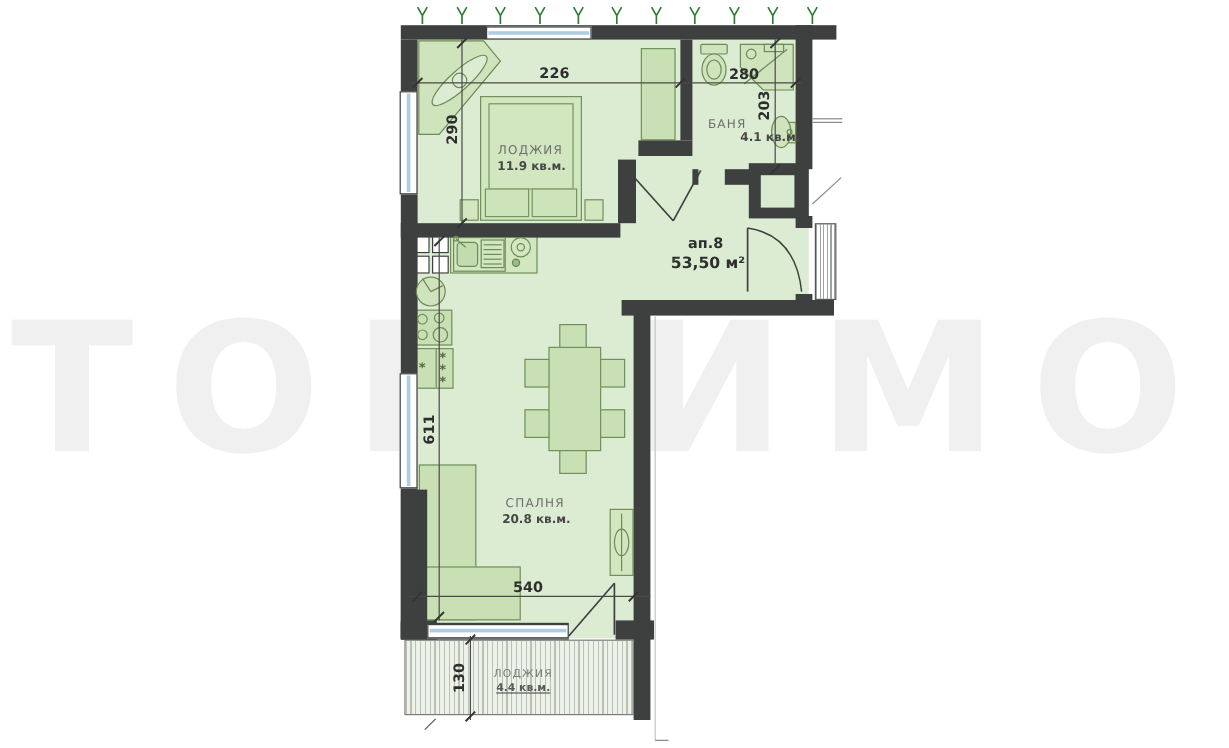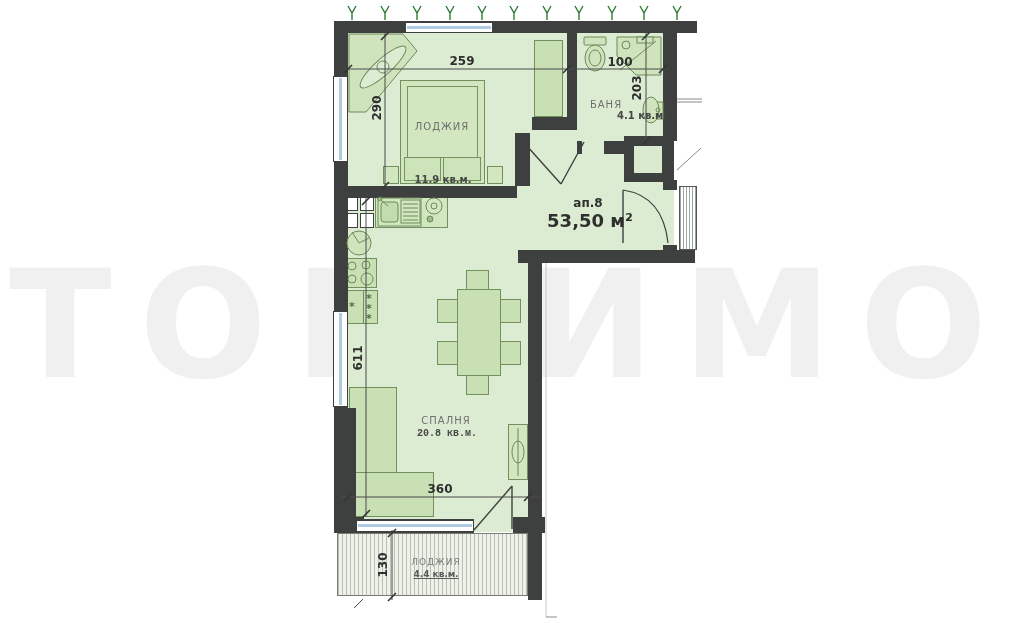--- a/index.html
+++ b/index.html
@@ -21,21 +21,21 @@
                 border:1px solid #7a7a7a;box-sizing:border-box;z-index:2;}
   .corridor-hatch{position:absolute;background:repeating-linear-gradient(90deg,#9aa4a0 0 1px,#ffffff 1px 3px);
                   border:1px solid #555;box-sizing:border-box;z-index:3;}
   .overlay{position:absolute;left:0;top:0;z-index:6;pointer-events:none;}
   .lbl{position:absolute;transform:translate(-50%,-50%);white-space:nowrap;z-index:7;text-align:center;}
   .room-name{font-size:10px;letter-spacing:1px;color:#6f6f6f;}
   .room-area{font-size:10px;font-weight:700;color:#474747;}
   .small-name{font-size:9px;letter-spacing:1px;color:#7c7c7c;}
   .small-area{font-size:9px;font-weight:700;color:#5a5a5a;}
   .apt-label{font-size:12px;font-weight:700;color:#2f2f2f;}
-  .apt-area{font-size:18px;font-weight:700;color:#2f2f2f;}
+  .apt-area{font-size:13px;font-weight:700;color:#2f2f2f;}
   .dim{font-size:12px;font-weight:700;color:#2e2e2e;z-index:7;}
   .dim.vert{transform:translate(-50%,-50%) rotate(-90deg);}
   .star{position:absolute;font-size:11px;font-weight:700;color:#4f6b3f;line-height:1;z-index:4;}
   .divider{position:absolute;left:18px;top:0;bottom:0;width:1px;background:#71905c;}
   .bed-inset{position:absolute;left:6px;top:5px;width:69px;height:70px;border:1px solid #76945f;}
   .cushion{position:absolute;bottom:2px;height:24px;border:1px solid #76945f;background:#cde3ba;box-sizing:border-box;}
 </style>
 </head>
 <body>
 
@@ -197,31 +197,31 @@
       <line x1="677" y1="99" x2="702" y2="99"></line>
       <line x1="677" y1="102" x2="702" y2="102"></line>
       <line x1="677" y1="170" x2="701" y2="148"></line>
       <line x1="546" y1="263" x2="546" y2="617" stroke="#c4c4c4"></line>
       <line x1="546" y1="617" x2="557" y2="617"></line>
       <line x1="354" y1="608" x2="363" y2="599" stroke="#555555"></line>
     </g>
   </svg>
 
   <div class="lbl room-name" style="left:442px;top:126px;">ЛОДЖИЯ</div>
-  <div class="lbl room-area" style="left:443px;top:139px;margin-top:40px;">11.9 кв.м.</div>
+  <div class="lbl room-area" style="left:443px;top:139px;">11.9 кв.м.</div>
   <div class="lbl room-name" style="left:606px;top:104px;">БАНЯ</div>
   <div class="lbl room-area" style="left:642px;top:115px;">4.1 кв.м.</div>
   <div class="lbl room-name" style="left:446px;top:420px;">СПАЛНЯ</div>
-  <div class="lbl room-area" style="left:447px;top:433px;font-family:Liberation Mono, monospace;">20.8 кв.м.</div>
+  <div class="lbl room-area" style="left:447px;top:433px;">20.8 кв.м.</div>
   <div class="lbl small-name" style="left:436px;top:562px;">ЛОДЖИЯ</div>
   <div class="lbl small-area" style="left:436px;top:574px;text-decoration:underline;">4.4 кв.м.</div>
   <div class="lbl apt-label" style="left:588px;top:203px;">ап.8</div>
   <div class="lbl apt-area" style="left:590px;top:220px;">53,50 м²</div>
 
-  <div class="lbl dim" style="left:462px;top:61px;">259</div>
-  <div class="lbl dim" style="left:620px;top:62px;">100</div>
+  <div class="lbl dim" style="left:462px;top:61px;">226</div>
+  <div class="lbl dim" style="left:620px;top:62px;">280</div>
   <div class="lbl dim vert" style="left:377px;top:108px;">290</div>
   <div class="lbl dim vert" style="left:637px;top:88px;">203</div>
   <div class="lbl dim vert" style="left:358px;top:358px;">611</div>
-  <div class="lbl dim" style="left:440px;top:489px;">360</div>
+  <div class="lbl dim" style="left:440px;top:489px;">540</div>
   <div class="lbl dim vert" style="left:383px;top:565px;">130</div>
 
 </div>
 
 </body></html>

